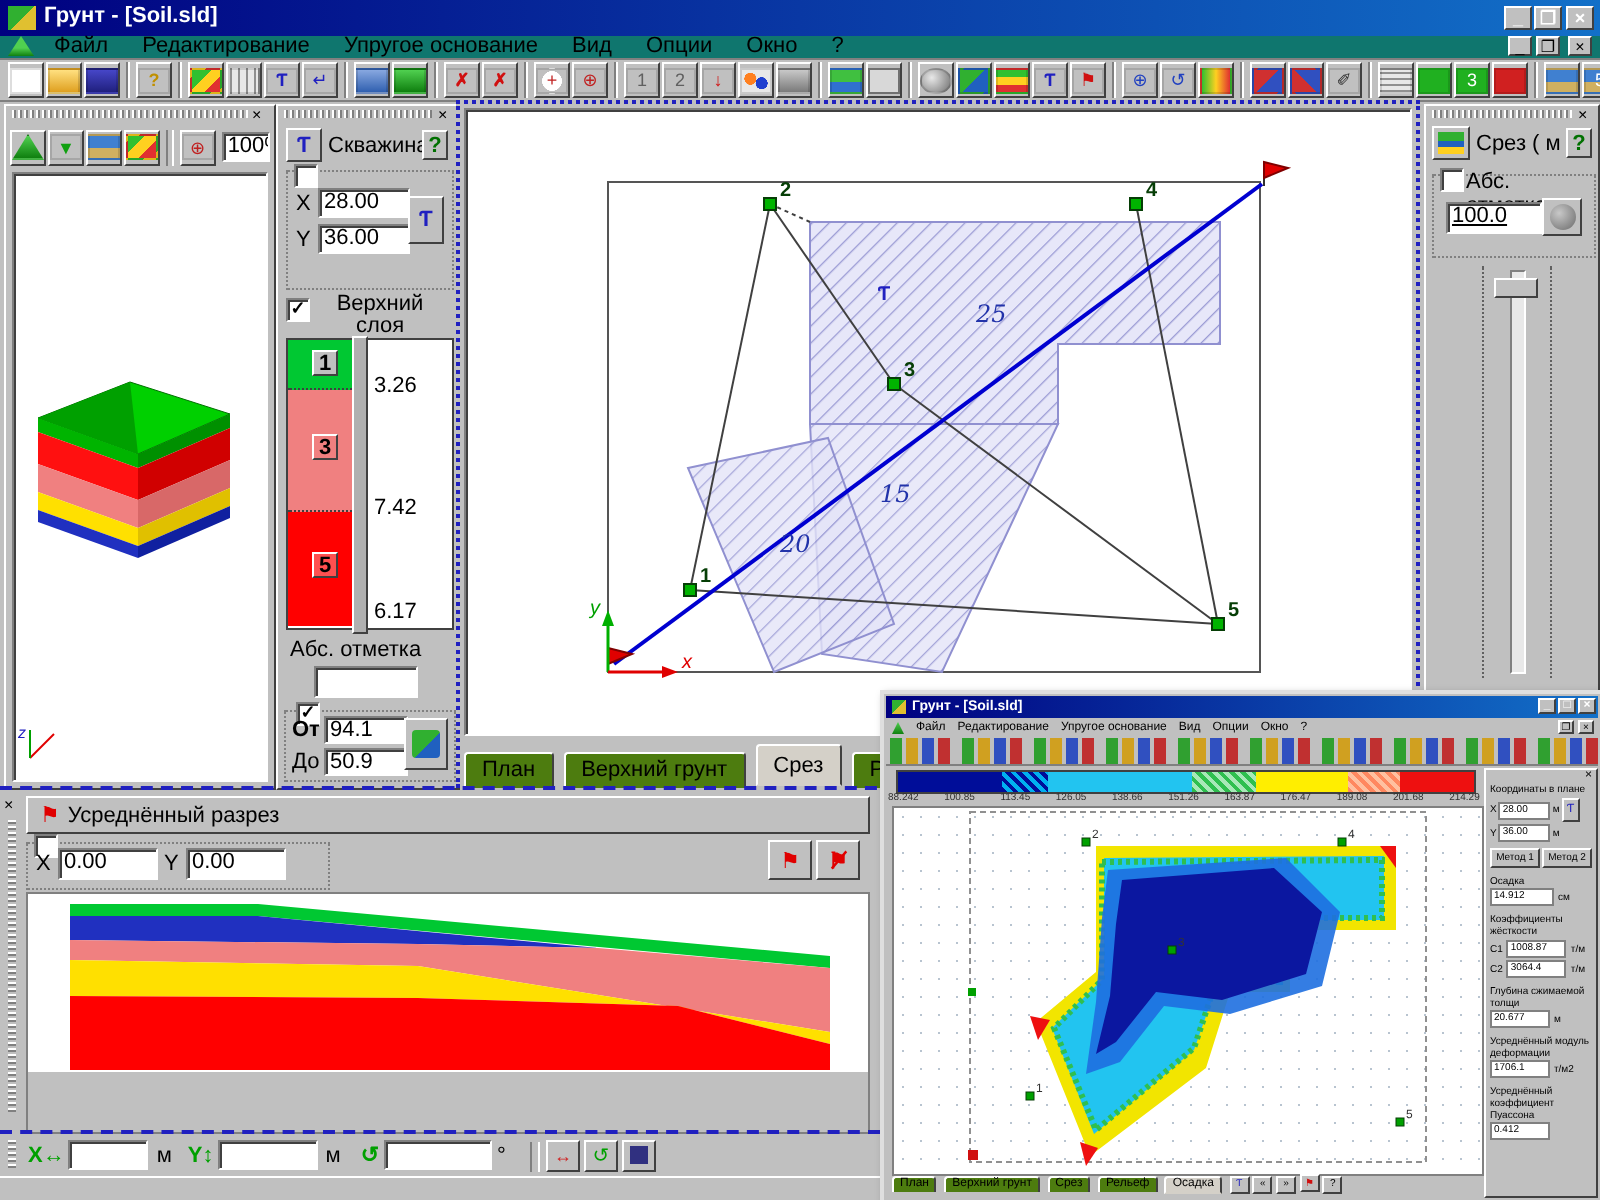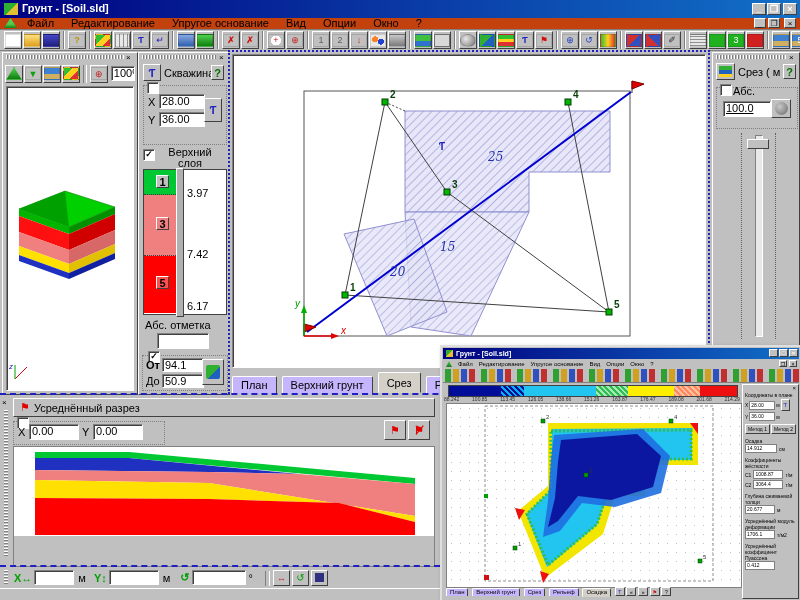--- a/index.html
+++ b/index.html
@@ -21,21 +21,21 @@
   .cb{width:10px;height:10px;background:#fff;border:1px solid;border-color:#808080 #fff #fff #808080;
       box-shadow:inset 1px 1px 0 #404040;font:bold 9px "Liberation Sans",sans-serif;line-height:9px;
       text-align:center;display:inline-block;color:#000;}
   .handle-h{height:4px;background:repeating-linear-gradient(90deg,#fff 0 1px,#808080 1px 2px,transparent 2px 3px);}
   .handle-v{width:4px;background:repeating-linear-gradient(180deg,#fff 0 1px,#808080 1px 2px,transparent 2px 3px);}
   .tb{width:20px;height:18px;margin:1px 1px 0 0;}
   .tb .chip{width:14px;height:11px;border:1px solid #00000022;font:9px "Liberation Sans",sans-serif;
             display:flex;align-items:center;justify-content:center;}
   .sep{width:3px;height:18px;border-left:1px solid #808080;border-right:1px solid #fff;margin:1px 3px 0 2px;}
   .menu-item{padding:1px 7px;display:inline-block;}
-  .tab{border:1px solid;border-color:#ffffff #404040 #404040 #ffffff;background:#c4b5fd;
+  .tab{border:1px solid;border-color:#ffffff #404040 #404040 #ffffff;background:#4d7c0f;
        border-bottom:none;padding:2px 8px 3px;display:inline-block;margin-right:2px;
        border-radius:2px 2px 0 0;position:relative;top:2px;}
   .tab.active{background:#d4d0c8;top:0;padding-top:4px;font-weight:normal;border-bottom:1px solid #d4d0c8;}
   .tiny{font-size:5px;line-height:6px;}
   .grp{border:1px dotted #808080;}
   
   #overlay{box-shadow:2px 2px 4px rgba(0,0,0,.35);border:2px solid;border-color:#dfdfdf #404040 #404040 #dfdfdf;background:#c0c0c0;}
   .mini-fld{background:#fff;border:1px solid #808080;font-size:5px;line-height:7px;padding:0 1px;
             overflow:hidden;white-space:nowrap;}
   .mini-lbl{font-size:5px;line-height:6px;color:#000;}
@@ -53,21 +53,21 @@
         <span>_</span>
       </div>
     <div class="abs btn winbtn" style="left:767px;top:3px;">
         <span>❐</span>
       </div>
     <div class="abs btn winbtn" style="left:783px;top:3px;">
         <span>×</span>
       </div>
   </div>
 
-  <div class="abs" style="left:0;top:18px;width:800px;height:11px;border-bottom:1px solid #808080;background:#c2410c;">
+  <div class="abs" style="left:0;top:18px;width:800px;height:11px;border-bottom:1px solid #808080;background:#0f766e;">
     <div class="abs" style="left:4px;top:0px;width:13px;height:10px;background:linear-gradient(180deg,#50d050 60%,#108010);clip-path:polygon(50% 0,100% 100%,0 100%);"></div>
     <div class="abs" style="left:20px;top:-2px;">
       <span class="menu-item">Файл</span>
       <span class="menu-item">Редактирование</span>
       <span class="menu-item">Упругое основание</span>
       <span class="menu-item">Вид</span>
       <span class="menu-item">Опции</span>
       <span class="menu-item">Окно</span>
       <span class="menu-item">?</span>
     </div>
@@ -287,21 +287,21 @@
       <div class="abs" style="left:0;top:0;width:38px;height:24px;background:#00c832;border-bottom:1px dotted #404040;">
         <span class="abs btn" style="left:12px;top:5px;width:13px;height:13px;font-weight:bold;">1</span>
       </div>
       <div class="abs" style="left:0;top:25px;width:38px;height:60px;background:#f08080;border-bottom:1px dotted #404040;">
         <span class="abs btn" style="left:12px;top:22px;width:13px;height:13px;font-weight:bold;background:#f08080;">3</span>
       </div>
       <div class="abs" style="left:0;top:86px;width:38px;height:57px;background:#ff0000;">
         <span class="abs btn" style="left:12px;top:20px;width:13px;height:13px;font-weight:bold;background:#ff5050;">5</span>
       </div>
       <div class="abs bevel-out" style="left:32px;top:-2px;width:6px;height:147px;background:#b0b0b0;"></div>
-      <span class="abs" style="left:43px;top:17px;">3.97</span>
+      <span class="abs" style="left:43px;top:17px;">3.26</span>
       <span class="abs" style="left:43px;top:78px;">7.42</span>
       <span class="abs" style="left:43px;top:130px;">6.17</span>
     </div>
     <span class="abs" style="left:6px;top:266px;">Абс. отметка</span>
     <div class="fld abs" style="left:18px;top:280px;width:46px;height:14px;"></div>
     <div class="abs grp" style="left:3px;top:302px;width:84px;height:34px;">
       <span class="cb abs" style="left:5px;top:-5px;"><span>✓</span></span>
       <span class="abs" style="left:3px;top:3px;font-weight:bold;">От</span>
       <div class="fld abs" style="left:19px;top:2px;width:36px;height:12px;">94.1</div>
       <span class="abs" style="left:3px;top:19px;">До</span>

